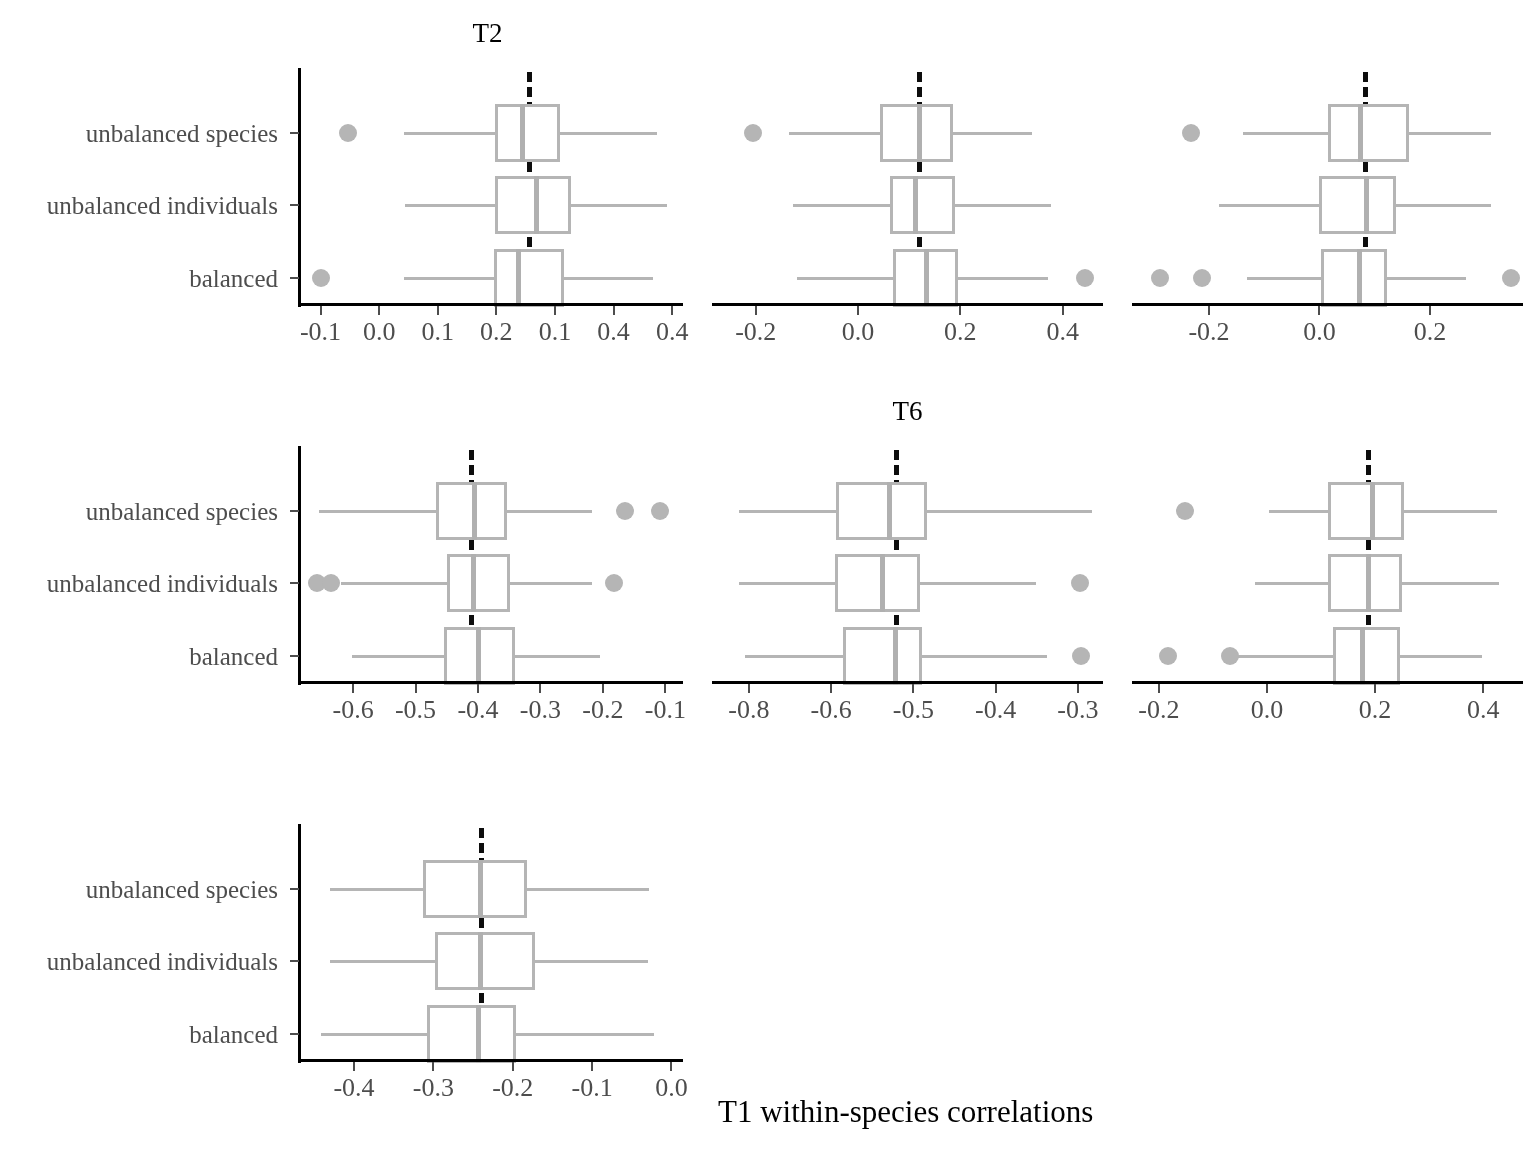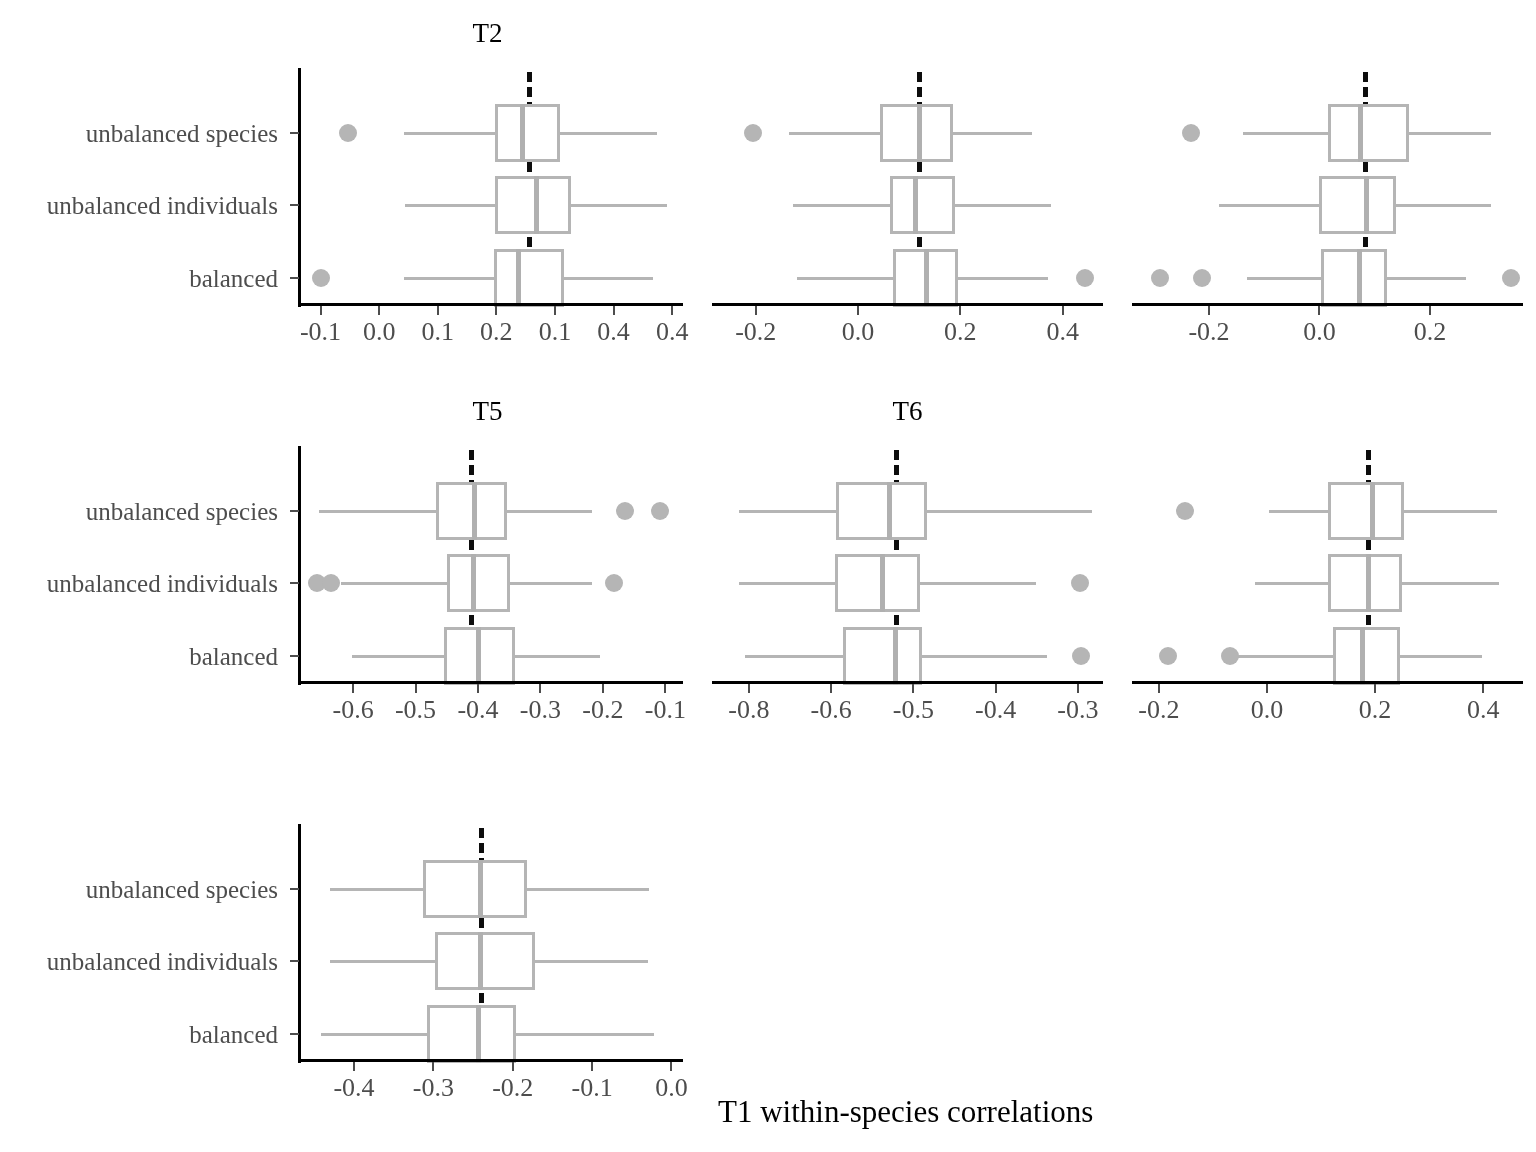--- a/index.html
+++ b/index.html
@@ -195,21 +195,20 @@
         <div class="axis-line axis-x" style="left: 2px; top: 243px; width: 391px;"></div>
         <div class="tick-x" style="left: 78.0217px; top: 246px;"></div>
         <div class="tick-label-x" style="left: 39.0217px; top: 259px; width: 80px;">-0.2</div>
         <div class="tick-x" style="left: 188.457px; top: 246px;"></div>
         <div class="tick-label-x" style="left: 149.457px; top: 259px; width: 80px;">0.0</div>
         <div class="tick-x" style="left: 298.891px; top: 246px;"></div>
         <div class="tick-label-x" style="left: 259.891px; top: 259px; width: 80px;">0.2</div>
       </div>
     </div>
     <div class="panel" style="left: 290px; top: 398px; width: 395px; height: 360px;">
-      <div class="panel-title">T5</div>
       <div class="plot-area" style="left: 0px; top: 40px; width: 395px; height: 245px;">
         <div class="axis-line axis-y" style="left: 8px; top: 8px; height: 239px;"></div>
         <div class="tick-y" style="left: 0px; top: 72px;"></div>
         <div class="tick-label-y" style="right: 407px; top: 61px; width: 300px;">unbalanced species</div>
         <div class="tick-y" style="left: 0px; top: 144px;"></div>
         <div class="tick-label-y" style="right: 407px; top: 133px; width: 300px;">unbalanced individuals</div>
         <div class="tick-y" style="left: 0px; top: 217px;"></div>
         <div class="tick-label-y" style="right: 407px; top: 206px; width: 300px;">balanced</div>
         <div class="refline" style="left: 178.513px; top: 12px; height: 235px;"></div>
         <div class="whisker" style="left: 28.7377px; width: 272.946px; top: 72px;"></div>

